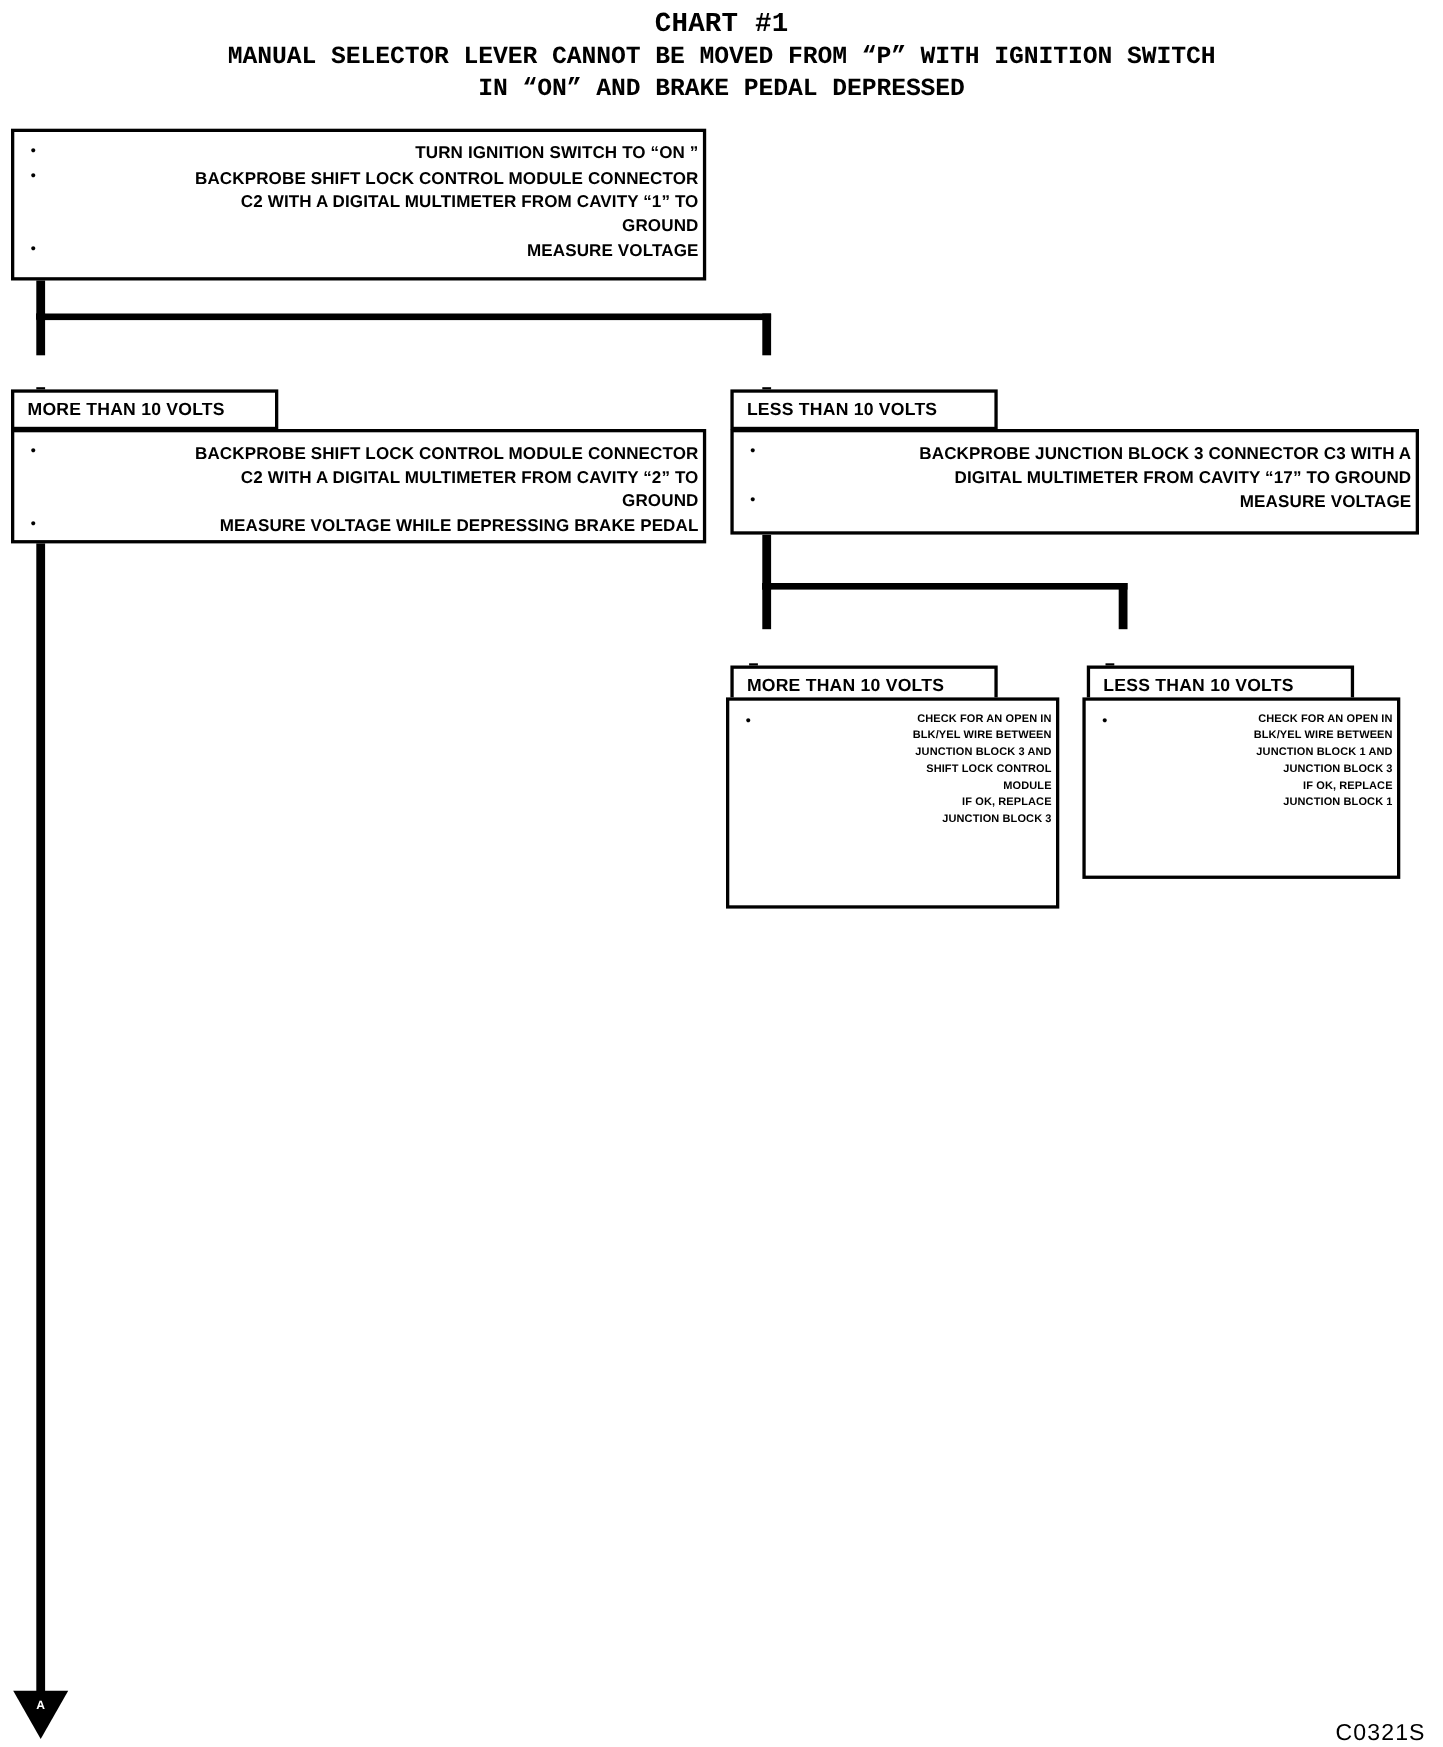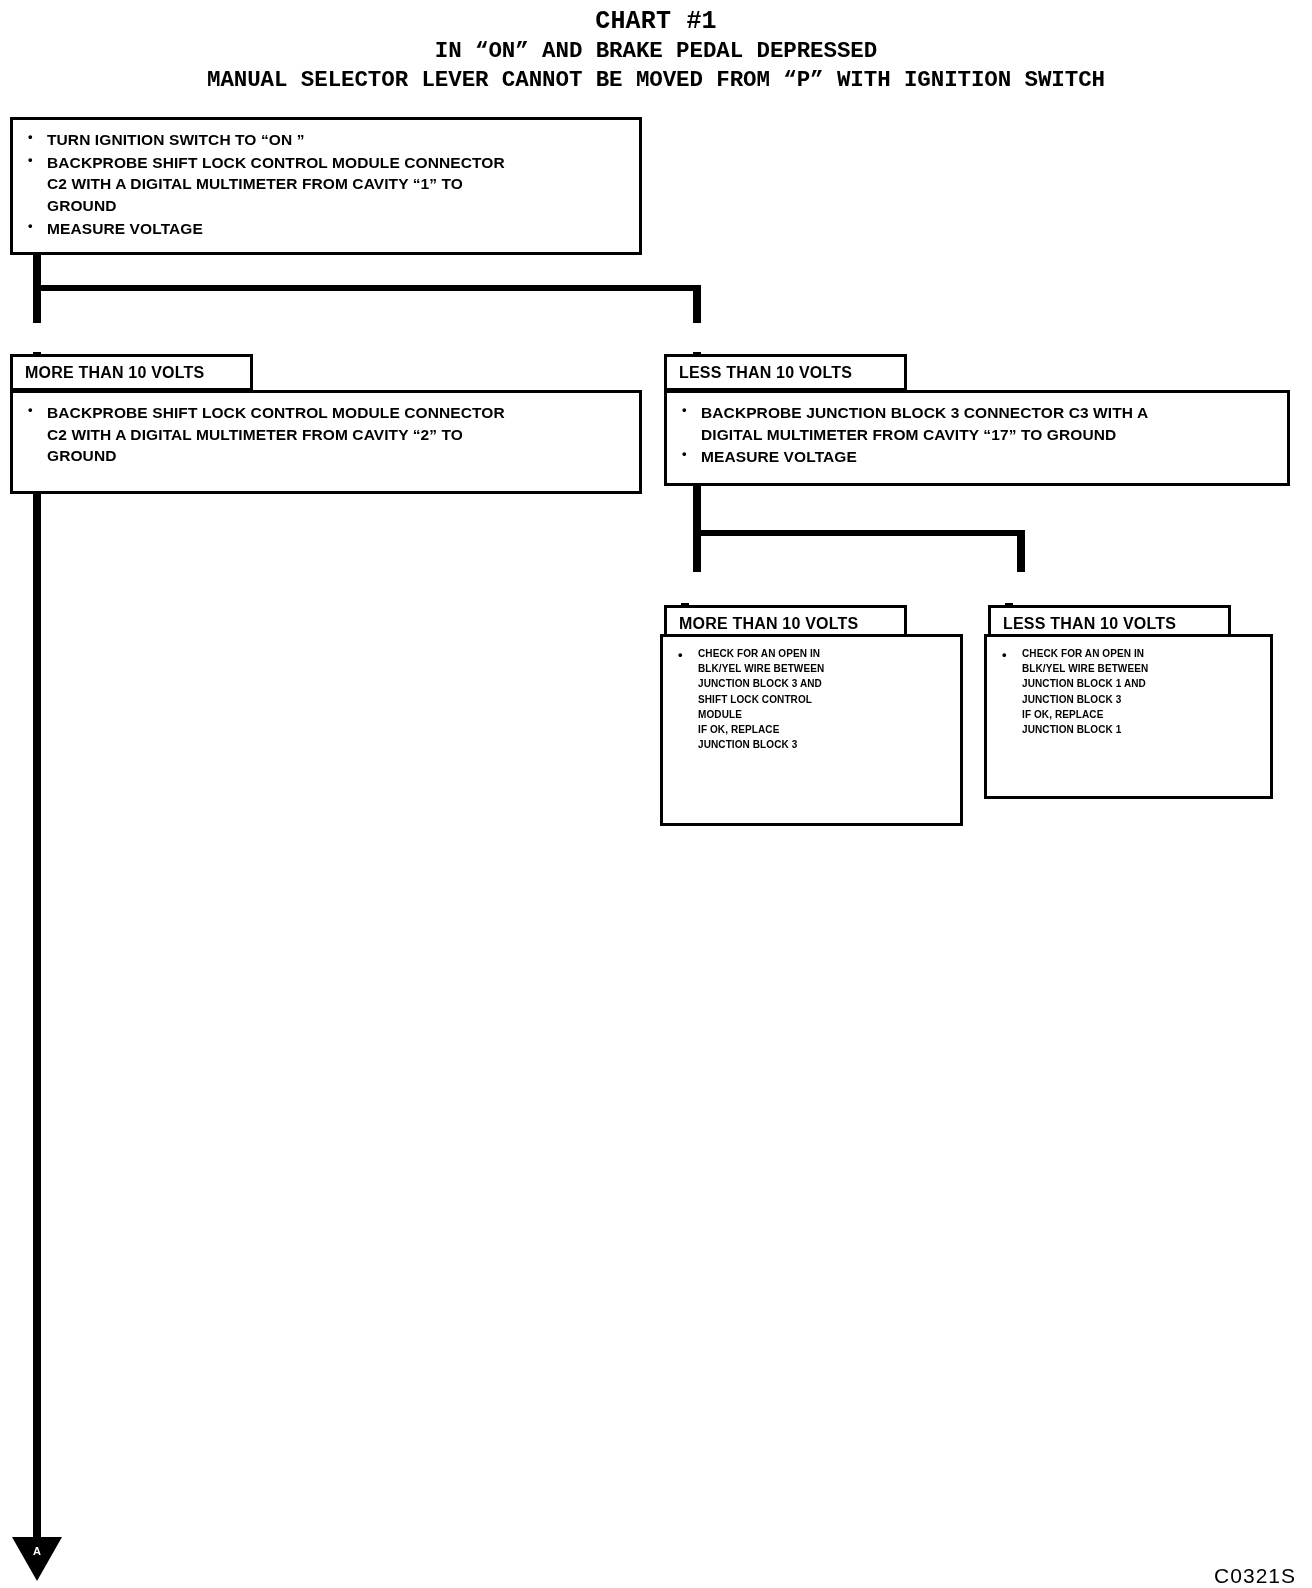--- a/index.html
+++ b/index.html
@@ -45,21 +45,22 @@
   
   .box {
     position: absolute;
     box-sizing: border-box;
     border: 3px solid #000;
     background: #fff;
     z-index: 3;
   }
 
   .box-inner {
-    padding: 9px 16px 8px 10px;
+    padding: 9px 4px 8px 10px;
+    text-align: right;
   }
 
   ul.bullets {
     list-style: none;
     margin: 0;
     padding: 0;
   }
   ul.bullets > li {
     position: relative;
     padding-left: 24px;
@@ -135,22 +136,22 @@
     font-family: "Liberation Sans", sans-serif;
   }
 </style>
 </head>
 <body>
 
 <div id="page">
 
   <div class="title-block">
     <div class="title-main">CHART #1</div>
+    <div class="title-sub">MANUAL SELECTOR LEVER CANNOT BE MOVED FROM “P” WITH IGNITION SWITCH</div>
     <div class="title-sub">IN “ON” AND BRAKE PEDAL DEPRESSED</div>
-    <div class="title-sub">MANUAL SELECTOR LEVER CANNOT BE MOVED FROM “P” WITH IGNITION SWITCH</div>
   </div>
 
   <div class="line" style="left:33px; top:253px; width:8px; height:37px;"></div>
 
   <div class="line" style="left:33px; top:285px; width:668px; height:6px;"></div>
 
   <div class="line" style="left:33px; top:285px; width:8px; height:38px;"></div>
 
   <div class="line" style="left:693px; top:285px; width:8px; height:38px;"></div>
 
@@ -190,20 +191,21 @@
   <div class="vbox" style="left:664px; top:318px; width:243px; height:37px;">
     <span>LESS THAN 10 VOLTS</span>
   </div>
 
   <div class="box" style="left:10px; top:390px; width:632px; height:104px;">
     <div class="box-inner">
       <ul class="bullets">
         <li>BACKPROBE SHIFT LOCK CONTROL MODULE CONNECTOR
 C2 WITH A DIGITAL MULTIMETER FROM CAVITY “2” TO
 GROUND</li>
+        <li>MEASURE VOLTAGE WHILE DEPRESSING BRAKE PEDAL</li>
       </ul>
     </div>
   </div>
 
   <div class="box" style="left:664px; top:390px; width:626px; height:96px;">
     <div class="box-inner">
       <ul class="bullets">
         <li>BACKPROBE JUNCTION BLOCK 3 CONNECTOR C3 WITH A
 DIGITAL MULTIMETER FROM CAVITY “17” TO GROUND</li>
         <li>MEASURE VOLTAGE</li>

